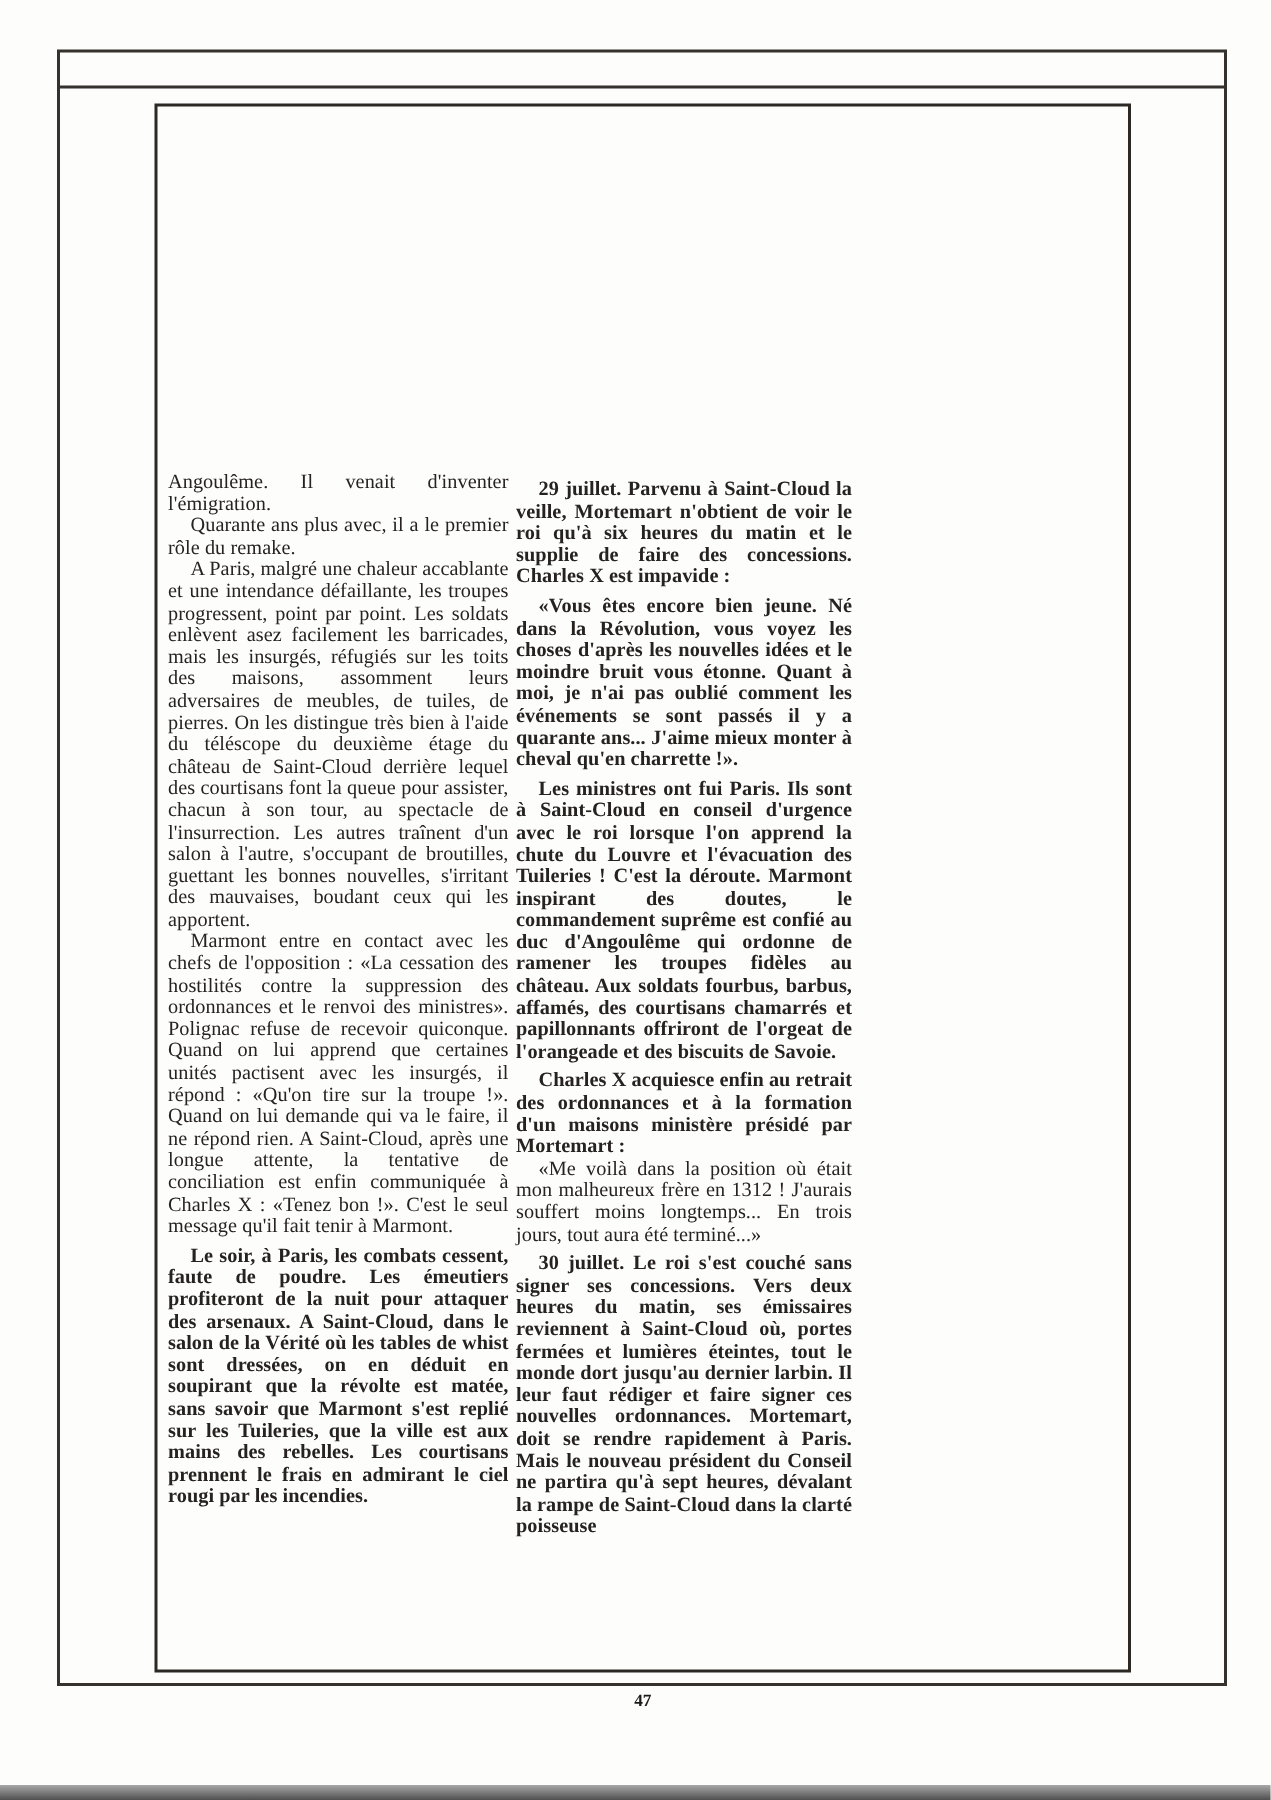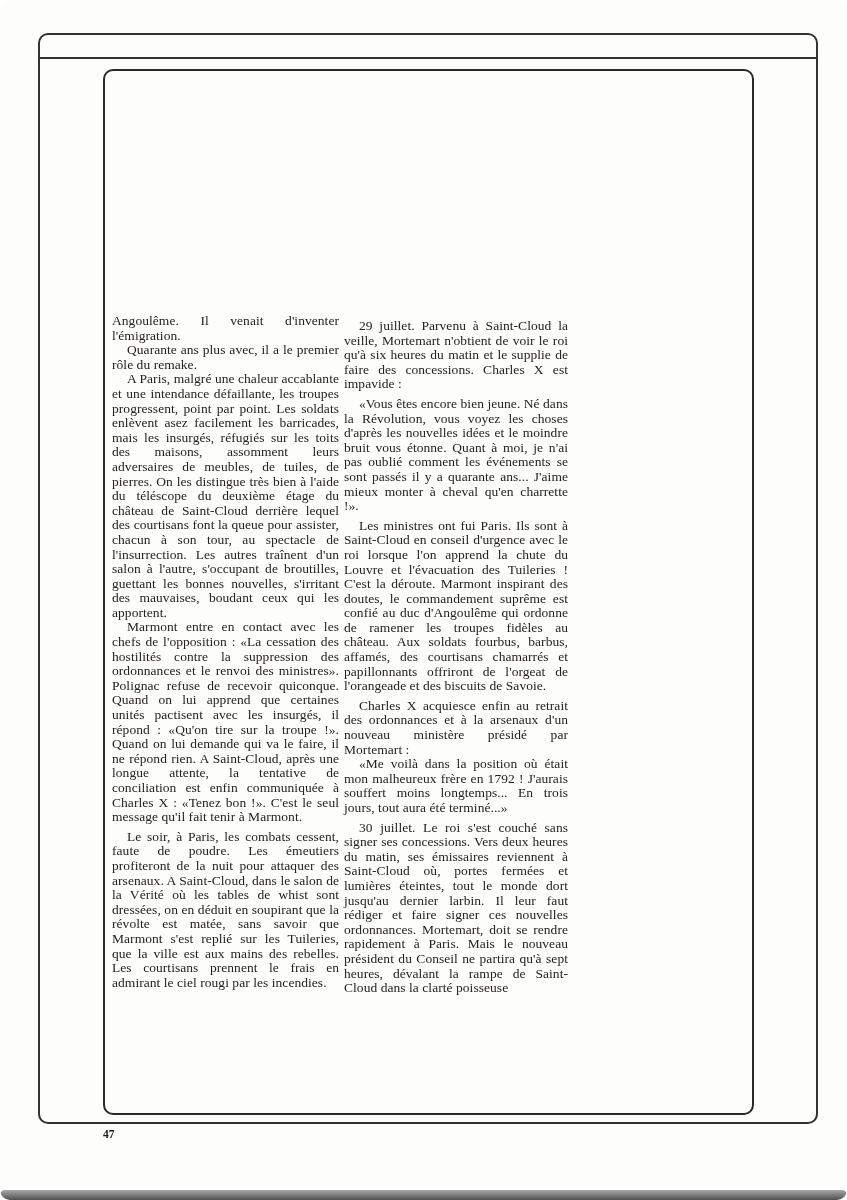--- a/index.html
+++ b/index.html
@@ -1,20 +1,20 @@
 <!DOCTYPE html>
 <html style="--ink: #262220; --paper: #fdfdfb; --frame: #35312c;"><head>
 <meta charset="utf-8">
 <style>
   :root {
     --ink: #262220;
     --paper: #fdfdfb;
     --frame: #35312c;
   }
-  * { box-sizing: border-box; border-radius: 10px; }
+  * { box-sizing: border-box; }
   html, body { margin: 0; padding: 0; }
   body {
     width: 847px; height: 1200px;
     background: #ffffff;
     font-family: "Liberation Serif", "DejaVu Serif", serif;
     position: relative;
     overflow: hidden;
   }
   .page {
     position: absolute; left: 0; top: 0;
@@ -46,26 +46,26 @@
     font-size: 13.5px;
     line-height: 14.6px;
     text-align: justify;
     color: var(--ink);
     letter-spacing: 0.05px;
   }
   .col-1 { left: 112px; width: 227px; }
   .col-2 { left: 344px; width: 224px; }
   p.para { margin: 0; padding: 0; }
   p.para.indent { text-indent: 15px; }
-  p.para.gap { margin-top: 5px; }
+  p.para.gap { margin-top: 5px; font-weight: bold; }
   .page-number {
     position: absolute;
     left: 103px; top: 1128px;
     width: 651px;
-    text-align: left;
+    text-align: center;
     font-size: 11.5px;
     font-weight: bold;
     color: #1c1a18;
   }
   .bottom-band {
     position: absolute;
     left: 0; top: 1190px;
     width: 847px; height: 10px;
     background: linear-gradient(to bottom, #a8a8a8, #4f4f4f);
   }
@@ -82,20 +82,20 @@
       <p class="para">Angoulême. Il venait d'inventer l'émigration.</p>
       <p class="para indent">Quarante ans plus avec, il a le premier rôle du remake.</p>
       <p class="para indent">A Paris, malgré une chaleur accablante et une intendance défaillante, les troupes progressent, point par point. Les soldats enlèvent asez facilement les barricades, mais les insurgés, réfugiés sur les toits des maisons, assomment leurs adversaires de meubles, de tuiles, de pierres. On les distingue très bien à l'aide du téléscope du deuxième étage du château de Saint-Cloud derrière lequel des courtisans font la queue pour assister, chacun à son tour, au spectacle de l'insurrection. Les autres traînent d'un salon à l'autre, s'occupant de broutilles, guettant les bonnes nouvelles, s'irritant des mauvaises, boudant ceux qui les apportent.</p>
       <p class="para indent">Marmont entre en contact avec les chefs de l'opposition : «La cessation des hostilités contre la suppression des ordonnances et le renvoi des ministres». Polignac refuse de recevoir quiconque. Quand on lui apprend que certaines unités pactisent avec les insurgés, il répond : «Qu'on tire sur la troupe !». Quand on lui demande qui va le faire, il ne répond rien. A Saint-Cloud, après une longue attente, la tentative de conciliation est enfin communiquée à Charles X : «Tenez bon !». C'est le seul message qu'il fait tenir à Marmont.</p>
       <p class="para indent gap">Le soir, à Paris, les combats cessent, faute de poudre. Les émeutiers profiteront de la nuit pour attaquer des arsenaux. A Saint-Cloud, dans le salon de la Vérité où les tables de whist sont dressées, on en déduit en soupirant que la révolte est matée, sans savoir que Marmont s'est replié sur les Tuileries, que la ville est aux mains des rebelles. Les courtisans prennent le frais en admirant le ciel rougi par les incendies.</p>
     </div>
   <div class="col col-2" id="col-1">
       <p class="para indent gap">29 juillet. Parvenu à Saint-Cloud la veille, Mortemart n'obtient de voir le roi qu'à six heures du matin et le supplie de faire des concessions. Charles X est impavide :</p>
       <p class="para indent gap">«Vous êtes encore bien jeune. Né dans la Révolution, vous voyez les choses d'après les nouvelles idées et le moindre bruit vous étonne. Quant à moi, je n'ai pas oublié comment les événements se sont passés il y a quarante ans... J'aime mieux monter à cheval qu'en charrette !».</p>
       <p class="para indent gap">Les ministres ont fui Paris. Ils sont à Saint-Cloud en conseil d'urgence avec le roi lorsque l'on apprend la chute du Louvre et l'évacuation des Tuileries ! C'est la déroute. Marmont inspirant des doutes, le commandement suprême est confié au duc d'Angoulême qui ordonne de ramener les troupes fidèles au château. Aux soldats fourbus, barbus, affamés, des courtisans chamarrés et papillonnants offriront de l'orgeat de l'orangeade et des biscuits de Savoie.</p>
-      <p class="para indent gap">Charles X acquiesce enfin au retrait des ordonnances et à la arsenaux d'un nouveau ministère présidé par Mortemart :</p>
-      <p class="para indent">«Me voilà dans la position où était mon malheureux frère en 1792 ! J'aurais souffert moins longtemps... En trois jours, tout aura été terminé...»</p>
+      <p class="para indent gap">Charles X acquiesce enfin au retrait des ordonnances et à la formation d'un maisons ministère présidé par Mortemart :</p>
+      <p class="para indent">«Me voilà dans la position où était mon malheureux frère en 1312 ! J'aurais souffert moins longtemps... En trois jours, tout aura été terminé...»</p>
       <p class="para indent gap">30 juillet. Le roi s'est couché sans signer ses concessions. Vers deux heures du matin, ses émissaires reviennent à Saint-Cloud où, portes fermées et lumières éteintes, tout le monde dort jusqu'au dernier larbin. Il leur faut rédiger et faire signer ces nouvelles ordonnances. Mortemart, doit se rendre rapidement à Paris. Mais le nouveau président du Conseil ne partira qu'à sept heures, dévalant la rampe de Saint-Cloud dans la clarté poisseuse</p>
     </div>
 
   <div class="page-number">47</div>
   <div class="bottom-band"></div>
 </div>
 
 </body></html>

